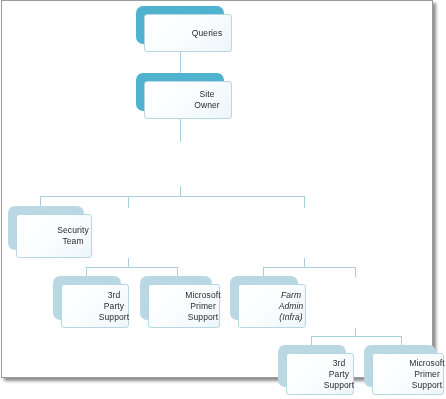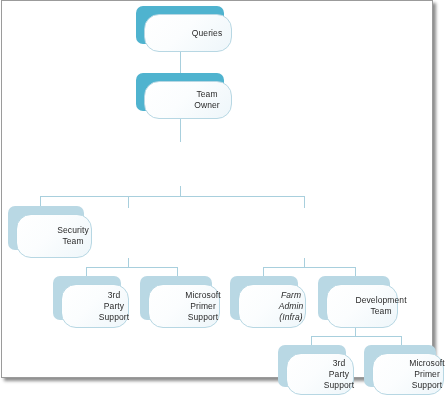--- a/index.html
+++ b/index.html
@@ -53,21 +53,21 @@
     width: 100%;
     height: 100%;
     border-radius: 7px;
   }
   .node .card {
     position: absolute;
     left: 8px;
     top: 8px;
     width: 100%;
     height: 100%;
-    border-radius: 15px;
+    border-radius: 3px;
     border: 1px solid #b7d7e3;
     background: linear-gradient(135deg, #ffffff 0%, #fbfdfe 45%, #eef6fa 100%);
     box-sizing: border-box;
     display: flex;
     align-items: center;
     justify-content: center;
     text-align: center;
     padding-left: 38px;
   }
   .node .label {
@@ -120,21 +120,21 @@
     <div class="node accent" style="left:136px; top:6px; width:88px; height:38px;">
       <div class="plate"></div>
       <div class="card">
         <span class="label">Queries</span>
       </div>
     </div>
 
     <div class="node accent" style="left:136px; top:73px; width:88px; height:38px;">
       <div class="plate"></div>
       <div class="card">
-        <span class="label">Team Owner</span>
+        <span class="label">Site Owner</span>
       </div>
     </div>
 
 
     <div class="node pale" style="left:8px; top:206px; width:76px; height:44px;">
       <div class="plate"></div>
       <div class="card">
         <span class="label">Security Team</span>
       </div>
     </div>
@@ -155,26 +155,20 @@
       </div>
     </div>
 
     <div class="node pale" style="left:230px; top:276px; width:68px; height:44px;font-style:italic;">
       <div class="plate"></div>
       <div class="card">
         <span class="label">Farm Admin (Infra)</span>
       </div>
     </div>
 
-    <div class="node pale" style="left:318px; top:276px; width:72px; height:44px;">
-      <div class="plate"></div>
-      <div class="card">
-        <span class="label">Development Team</span>
-      </div>
-    </div>
 
     <div class="node pale" style="left:278px; top:345px; width:68px; height:42px;">
       <div class="plate"></div>
       <div class="card">
         <span class="label">3rd Party Support</span>
       </div>
     </div>
 
     <div class="node pale" style="left:364px; top:345px; width:72px; height:42px;">
       <div class="plate"></div>

